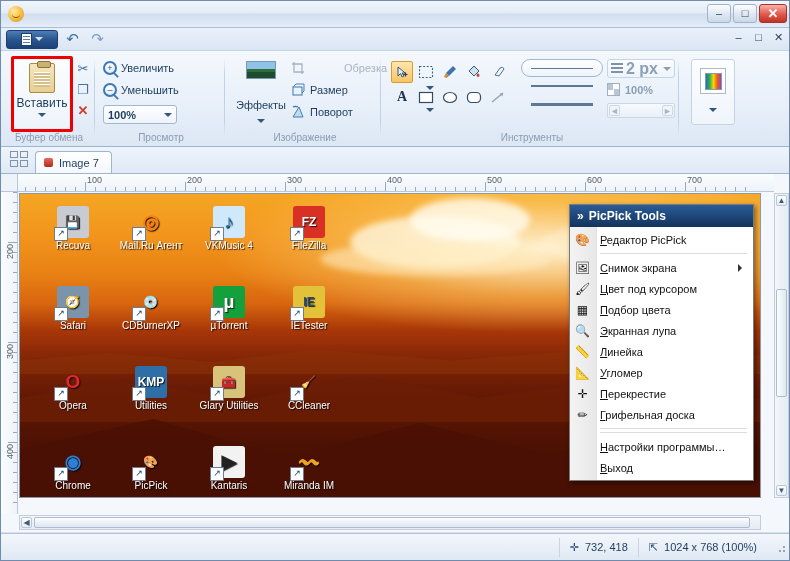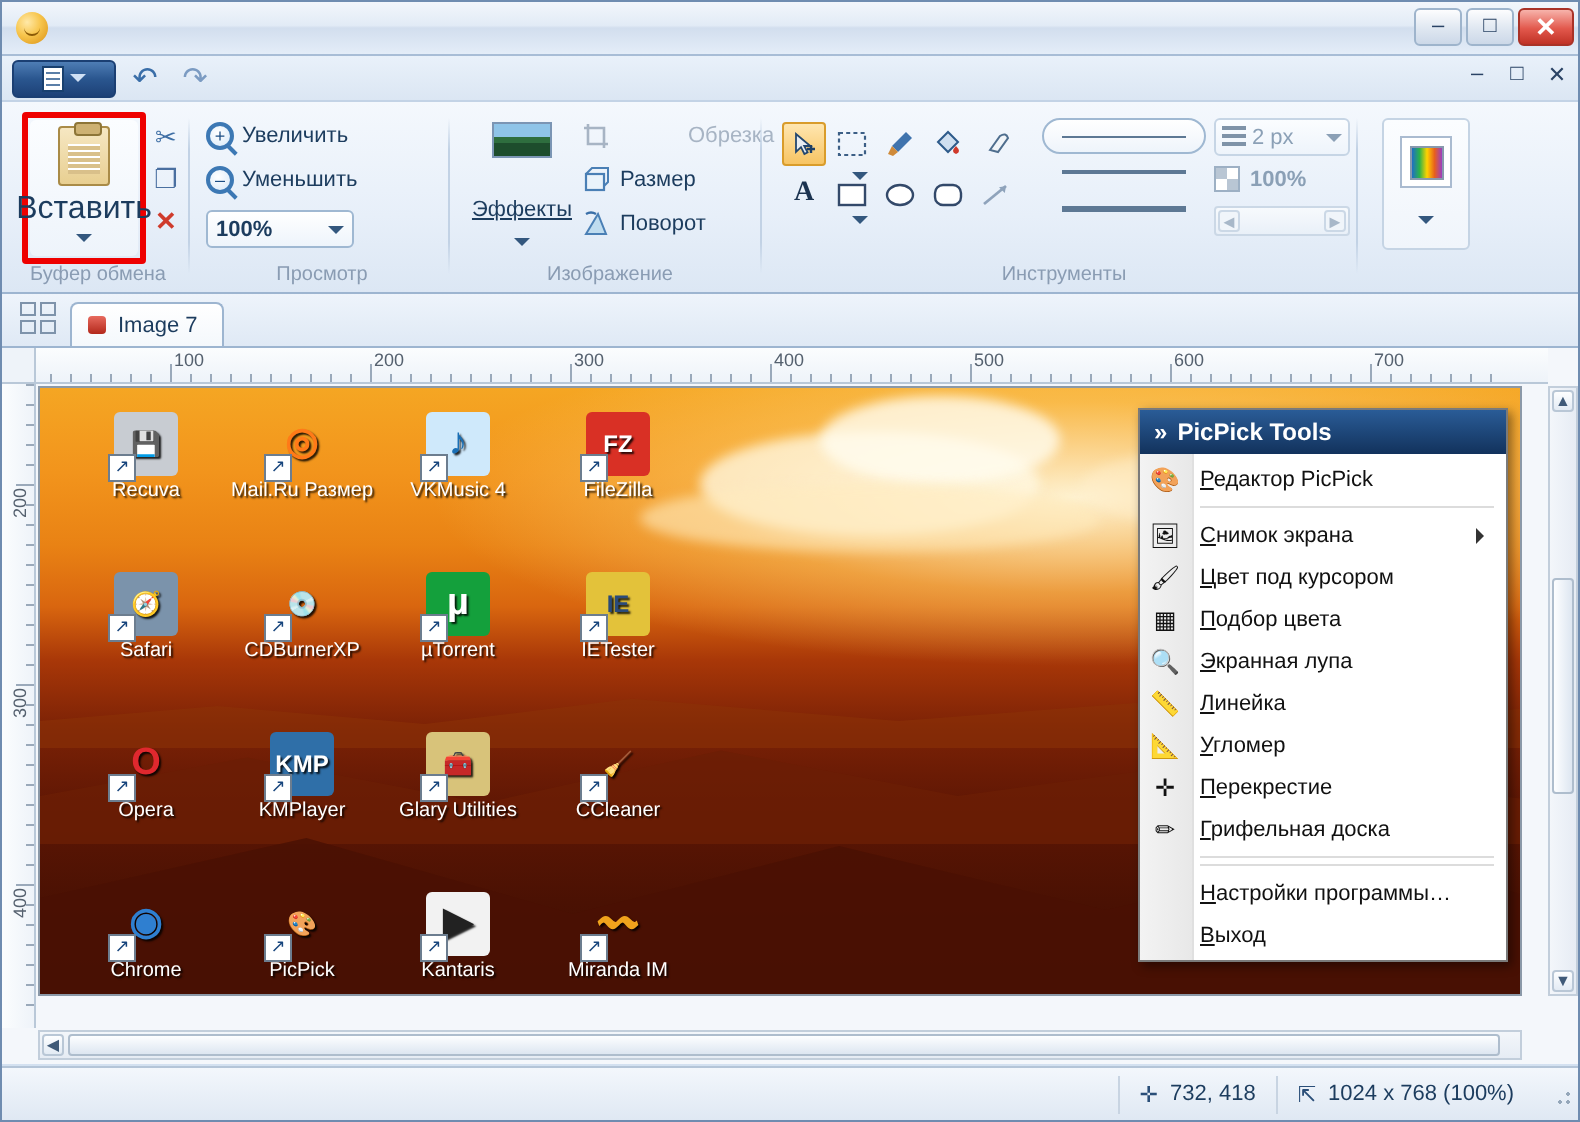--- a/index.html
+++ b/index.html
@@ -111,21 +111,21 @@
     border:1px solid #a98b47; border-radius:2px; position:relative;
   }
   .clipboard-ico::before {
     content:""; position:absolute; left:7px; top:-3px; width:12px; height:5px;
     background:#cdb172; border:1px solid #8d7537; border-radius:2px;
   }
   .clipboard-ico::after {
     content:""; position:absolute; left:4px; top:8px; right:4px; height:15px;
     background:repeating-linear-gradient(#fff 0 1px, #d9c08a 1px 3px);
   }
-  .paste-lbl { font-size:16px; color:#1c3c5e; margin-top:3px; }
+  .paste-lbl { font-size:12px; color:#1c3c5e; margin-top:3px; }
   .paste-caret { border:4px solid transparent; border-top-color:#33577e; margin-top:3px; }
   .clip-mini { position:absolute; left:72px; width:16px; height:18px;
                display:flex; align-items:center; justify-content:center; font-size:13px; }
   #cut-btn  { top:6px;  color:#3f6fa5; }
   #copy-btn { top:27px; color:#4a6fa0; }
   #del-btn  { top:48px; color:#cf3b2c; font-weight:bold; }
 
   
   #grp-view { left:96px; width:128px; }
   .zoom-row { position:absolute; display:flex; align-items:center; gap:4px; font-size:11px; color:#1c3c5e;}
@@ -194,21 +194,21 @@
   .lbtn { height:18px; display:flex; align-items:center; justify-content:center; }
   .lbtn .ln { width:62px; background:#5d7894; }
   .lbtn.sel { border:1px solid #9fb8d2; border-radius:9px; background:linear-gradient(#fff,#eef4fb); }
   .px-combo {
     position:absolute; left:222px; top:6px; width:68px; height:19px;
     border:1px solid #c6d5e5; border-radius:3px; background:linear-gradient(#fbfdff,#eef4fb);
     display:flex; align-items:center; padding:0 3px; gap:3px;
   }
   .px-combo .bars { width:12px; height:11px;
      background:repeating-linear-gradient(#7f93a8 0 2px, transparent 2px 4px); }
-  .px-combo .val { flex:1; font-weight:normal; color:#8ba0b6; font-size:11px; }
+  .px-combo .val { flex:1; font-weight:bold; color:#8ba0b6; font-size:16px; }
   .px-combo .cv { border:4px solid transparent; border-top-color:#8ba0b6; margin-top:4px; }
   .op-row { position:absolute; left:222px; top:30px; display:flex; align-items:center; gap:5px; }
   .checker { width:13px; height:13px; border:1px solid #9db0c4;
     background:conic-gradient(#fff 0 25%, #b9c6d4 0 50%, #fff 0 75%, #b9c6d4 0); }
   .op-val { font-weight:bold; color:#8ba0b6; font-size:11px; }
   .slider {
     position:absolute; left:222px; top:50px; width:68px; height:15px;
     border:1px solid #cbd8e6; border-radius:2px; background:linear-gradient(#f7fafd,#e9f0f8);
     display:flex; align-items:center; justify-content:space-between; padding:0 1px;
     color:#a8b8c9; font-size:9px;
@@ -426,21 +426,21 @@
         <span class="val">100%</span>
         <span class="cv"></span>
       </div>
       <div class="grp-label">Просмотр</div>
       <div class="grp-sep" style="right:0;"></div>
     </div>
 
     <div class="grp" id="grp-img">
       <div class="eff-btn">
         <div class="eff-ico"></div>
-        <span style="margin-top:20px;text-decoration:underline;">Эффекты</span>
+        <span style="margin-top:20px;">Эффекты</span>
         <span class="eff-caret"></span>
       </div>
       <div class="img-row dis" style="top:8px;gap:39px;">
         <svg class="img-ico" viewBox="0 0 14 14">
           <path d="M3 1 v10 h10" fill="none" stroke="#a7b4c4" stroke-width="1.3"></path>
           <path d="M1 3 h10 v10" fill="none" stroke="#a7b4c4" stroke-width="1.3"></path>
         </svg>
         <span>Обрезка</span>
       </div>
       <div class="img-row" style="top:30px;">
@@ -711,21 +711,21 @@
         <div class="mtn" style="top:205px;height:100px;background:#4a1103;
              clip-path:polygon(0 100%,0 50%,18% 20%,36% 58%,54% 24%,72% 56%,90% 26%,100% 48%,100% 100%);"></div>
       </div>
       <div id="icons-layer">
           <div class="dicon" style="left: 10px; top: 12px;">
             <div class="glyph" style="background: rgb(200, 204, 210); border-radius: 3px; color: rgb(58, 69, 83); font-size: 12px;">💾</div>
             <span class="dname">Recuva</span>
           </div>
           <div class="dicon" style="left: 88px; top: 12px;">
             <div class="glyph" style="color: rgb(255, 122, 24); font-size: 19px;">◎</div>
-            <span class="dname">Mail.Ru Размер</span>
+            <span class="dname">Mail.Ru Агент</span>
           </div>
           <div class="dicon" style="left: 166px; top: 12px;">
             <div class="glyph" style="background: rgb(207, 233, 251); border-radius: 3px; color: rgb(26, 111, 181); font-size: 19px;">♪</div>
             <span class="dname">VKMusic 4</span>
           </div>
           <div class="dicon" style="left: 246px; top: 12px;">
             <div class="glyph" style="background: rgb(217, 48, 37); border-radius: 3px; color: rgb(255, 255, 255); font-size: 12px;">FZ</div>
             <span class="dname">FileZilla</span>
           </div>
           <div class="dicon" style="left: 10px; top: 92px;">
@@ -743,21 +743,21 @@
           <div class="dicon" style="left: 246px; top: 92px;">
             <div class="glyph" style="background: rgb(227, 194, 58); border-radius: 3px; color: rgb(42, 74, 122); font-size: 12px;">IE</div>
             <span class="dname">IETester</span>
           </div>
           <div class="dicon" style="left: 10px; top: 172px;">
             <div class="glyph" style="color: rgb(224, 40, 46); font-size: 19px;">O</div>
             <span class="dname">Opera</span>
           </div>
           <div class="dicon" style="left: 88px; top: 172px;">
             <div class="glyph" style="background: rgb(47, 111, 168); border-radius: 3px; color: rgb(255, 255, 255); font-size: 12px;">KMP</div>
-            <span class="dname">KMPlayer</span>
+            <span class="dname">Utilities</span>
           </div>
           <div class="dicon" style="left: 166px; top: 172px;">
             <div class="glyph" style="background: rgb(216, 195, 122); border-radius: 3px; color: rgb(90, 68, 16); font-size: 12px;">🧰</div>
             <span class="dname">Glary Utilities</span>
           </div>
           <div class="dicon" style="left: 246px; top: 172px;">
             <div class="glyph" style="color: rgb(209, 51, 43); font-size: 12px;">🧹</div>
             <span class="dname">CCleaner</span>
           </div>
           <div class="dicon" style="left: 10px; top: 252px;">

